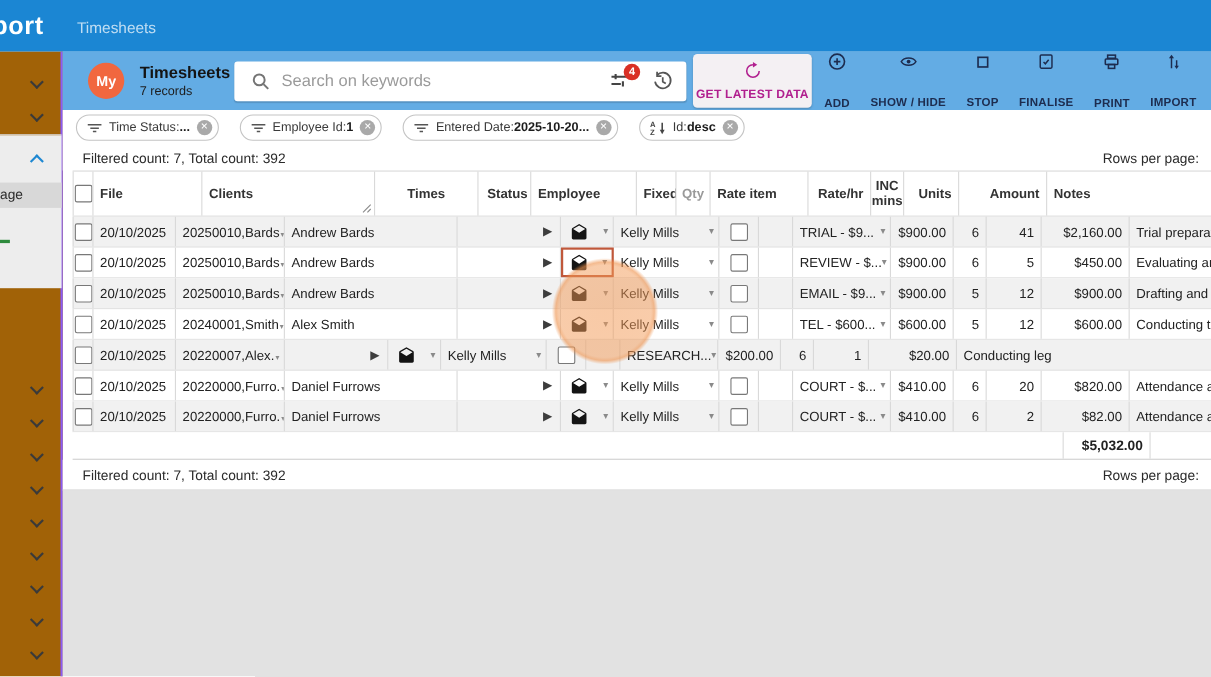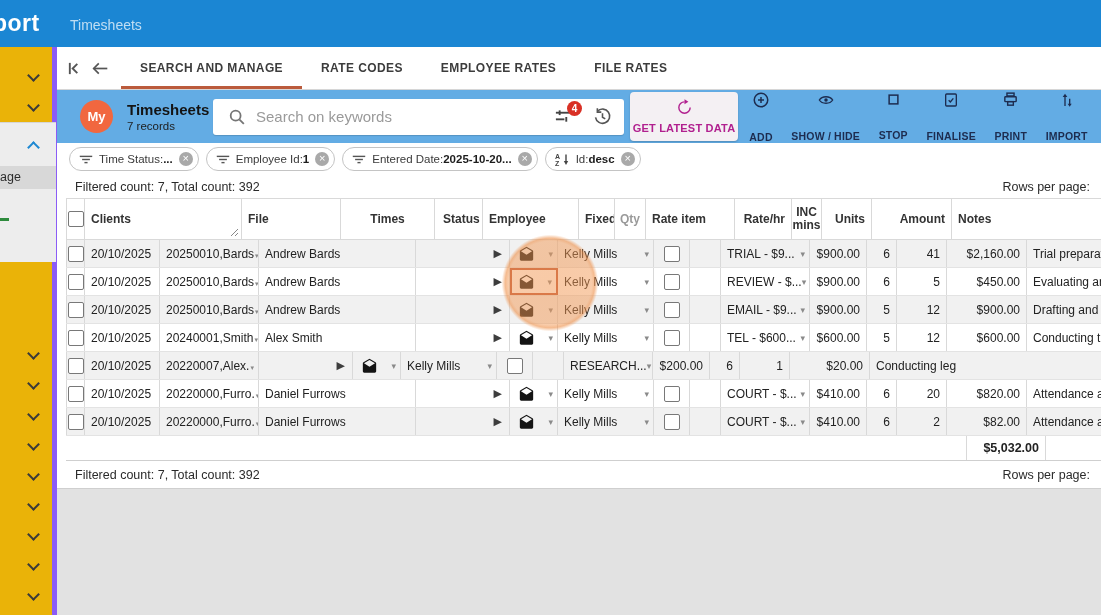--- a/index.html
+++ b/index.html
@@ -6,21 +6,21 @@
   body{
     width:1101px;height:615px;overflow:hidden;position:relative;
     font-family:"Liberation Sans","DejaVu Sans",sans-serif;
     background:#fff;-webkit-font-smoothing:antialiased;
   }
   
   .app-bar{position:absolute;left:0;top:0;width:1101px;height:47px;background:var(--app_bar);}
   .app-logo{position:absolute;left:-7px;top:10px;color:#fff;font-size:23px;font-weight:bold;letter-spacing:.5px;}
   .nav-title{position:absolute;left:70px;top:17px;color:rgba(255,255,255,.72);font-size:14px;}
   
-  .sidebar{position:absolute;left:0;top:47px;width:57px;height:568px;background:#eab308;border-right:5px solid #8b5cf6;box-sizing:border-box;}
+  .sidebar{position:absolute;left:0;top:47px;width:57px;height:568px;background:#a16207;border-right:2px solid #8b5cf6;box-sizing:border-box;}
   .chev{display:inline-block;width:7px;height:7px;border-right:2px solid #3a3a3a;border-bottom:2px solid #3a3a3a;transform:rotate(45deg);}
   .chev.up{transform:rotate(225deg);border-color:var(--link_blue);}
   .side-chev{position:absolute;left:29px;width:16px;height:14px;cursor:pointer;}
   .side-divider{position:absolute;left:0;top:75px;width:56px;height:1px;background:#d6d6d6;}
   .side-group{position:absolute;left:0;top:76px;width:56px;height:139px;background:#ededed;}
   .side-selected{position:absolute;left:0;top:43px;width:56px;height:23px;background:#d8d8d8;color:#2c2c2c;font-size:12.5px;line-height:23px;overflow:hidden;white-space:nowrap;}
   .side-green{position:absolute;left:0;top:95px;width:9px;height:3px;background:#2e8b3d;}
   
   .content{position:absolute;left:57px;top:47px;width:1044px;height:568px;display:flex;flex-direction:column;}
   
@@ -42,21 +42,21 @@
   .sb-mag{margin-left:15px;}
   .sb-tune{position:relative;margin-right:22px;cursor:pointer;}
   .badge{position:absolute;top:-7px;right:-11px;width:15px;height:15px;border-radius:50%;background:var(--badge);color:#fff;font-size:10px;font-weight:bold;display:flex;align-items:center;justify-content:center;}
   .sb-hist{margin-right:12px;cursor:pointer;color:#555;}
   .btn-primary{width:108px;height:49px;margin-left:6px;flex:none;background:#f4f0f3;border-radius:4px;display:flex;flex-direction:column;align-items:center;justify-content:center;color:var(--accent_magenta);cursor:pointer;box-shadow:0 1px 2px rgba(0,0,0,.2);}
   .btn-primary .lbl{font-size:11px;font-weight:bold;margin-top:2px;letter-spacing:.2px;}
   .tb-actions{display:flex;flex:1;justify-content:space-around;align-items:center;color:var(--button_text);margin:0 4px 0 2px;}
   .tbtn{display:flex;flex-direction:column;align-items:center;justify-content:center;cursor:pointer;padding:0 4px;}
   .tbtn .lbl{font-size:10.5px;font-weight:bold;margin-top:18px;letter-spacing:.2px;white-space:nowrap;}
   
-  .chips-row{height:32px;display:flex;align-items:center;padding-left:12px;background:#fff;}
+  .chips-row{height:32px;display:flex;align-items:center;padding-left:12px;background:#fff;gap:12px;}
   .chip{display:flex;align-items:center;height:22px;border:1px solid #c4c4c4;border-radius:12px;background:#fff;margin-right:7px;padding:0 5px 0 9px;font-size:11.5px;color:#3a3a3a;cursor:default;}
   .chip .ic{display:flex;align-items:center;margin-right:6px;}
   .chip b{color:#1c1c1c;}
   .chip-x{width:14px;height:14px;border-radius:50%;background:#a9a9a9;color:#fff;font-size:11px;line-height:13px;text-align:center;margin-left:6px;cursor:pointer;}
   
   .status-line,.footer-line{display:flex;justify-content:space-between;align-items:center;font-size:12.5px;color:#2a2a2a;background:#fff;}
   .status-line{height:23px;padding:0 11px 0 18px;}
   
   .table-wrap{margin-left:9px;position:relative;background:#fff;}
   .trow{display:flex;width:1081px;box-sizing:border-box;}
@@ -128,40 +128,20 @@
       <div class="side-chev" style="top: 418px;"><i class="chev"></i></div>
       <div class="side-chev" style="top: 448px;"><i class="chev"></i></div>
       <div class="side-chev" style="top: 478px;"><i class="chev"></i></div>
       <div class="side-chev" style="top: 508px;"><i class="chev"></i></div>
       <div class="side-chev" style="top: 538px;"><i class="chev"></i></div>
     </div>
 </div>
 
 <div class="content">
 
-  <div class="tab-bar">
-    <span class="nav-ico">
-      <svg viewBox="0 0 16 16" width="15" height="15">
-          <line x1="3" y1="2" x2="3" y2="14" stroke="#555" stroke-width="2"></line>
-          <polyline points="11,3 6,8 11,13" fill="none" stroke="#555" stroke-width="2"></polyline>
-        </svg>
-    </span>
-    <span class="nav-ico">
-      <svg viewBox="0 0 20 16" width="17" height="15">
-          <line x1="2" y1="8" x2="18" y2="8" stroke="#555" stroke-width="2"></line>
-          <polyline points="8,2 2,8 8,14" fill="none" stroke="#555" stroke-width="2"></polyline>
-        </svg>
-    </span>
-    <div class="tabs" id="tabs">
-        <div class="tab active">SEARCH AND MANAGE</div>
-        <div class="tab">RATE CODES</div>
-        <div class="tab">EMPLOYEE RATES</div>
-        <div class="tab">FILE RATES</div>
-      </div>
-  </div>
 
   <div class="toolbar">
     <div class="avatar">My</div>
     <div class="tb-titles">
       <div class="tb-title">Timesheets</div>
       <div class="tb-sub">7 records</div>
     </div>
     <div class="searchbox">
       <span class="sb-ico sb-mag">
         <svg viewBox="0 0 20 20" width="18" height="18">
@@ -302,25 +282,25 @@
     </div>
 
   <div class="status-line">
     <span>Filtered count: 7, Total count: 392</span>
     <span>Rows per page:</span>
   </div>
 
   <div class="table-wrap">
     <div class="trow thead" id="thead">
         <div class="cell c-sel"><div class="cbox"></div></div>
+        <div class="cell c-file">File</div>
         <div class="cell c-clients">Clients<svg class="resize-handle" width="9" height="9">
             <line x1="8" y1="1" x2="1" y2="8" stroke="#888"></line>
             <line x1="8" y1="5" x2="5" y2="8" stroke="#888"></line>
           </svg></div>
-        <div class="cell c-file">File</div>
         <div class="cell c-times">Times</div>
         <div class="cell c-status">Status</div>
         <div class="cell c-emp">Employee</div>
         <div class="cell c-fixed">Fixed</div>
         <div class="cell c-qty">Qty</div>
         <div class="cell c-rate">Rate item</div>
         <div class="cell c-ratehr">Rate/hr</div>
         <div class="cell c-inc">INC
 mins</div>
         <div class="cell c-units">Units</div>

